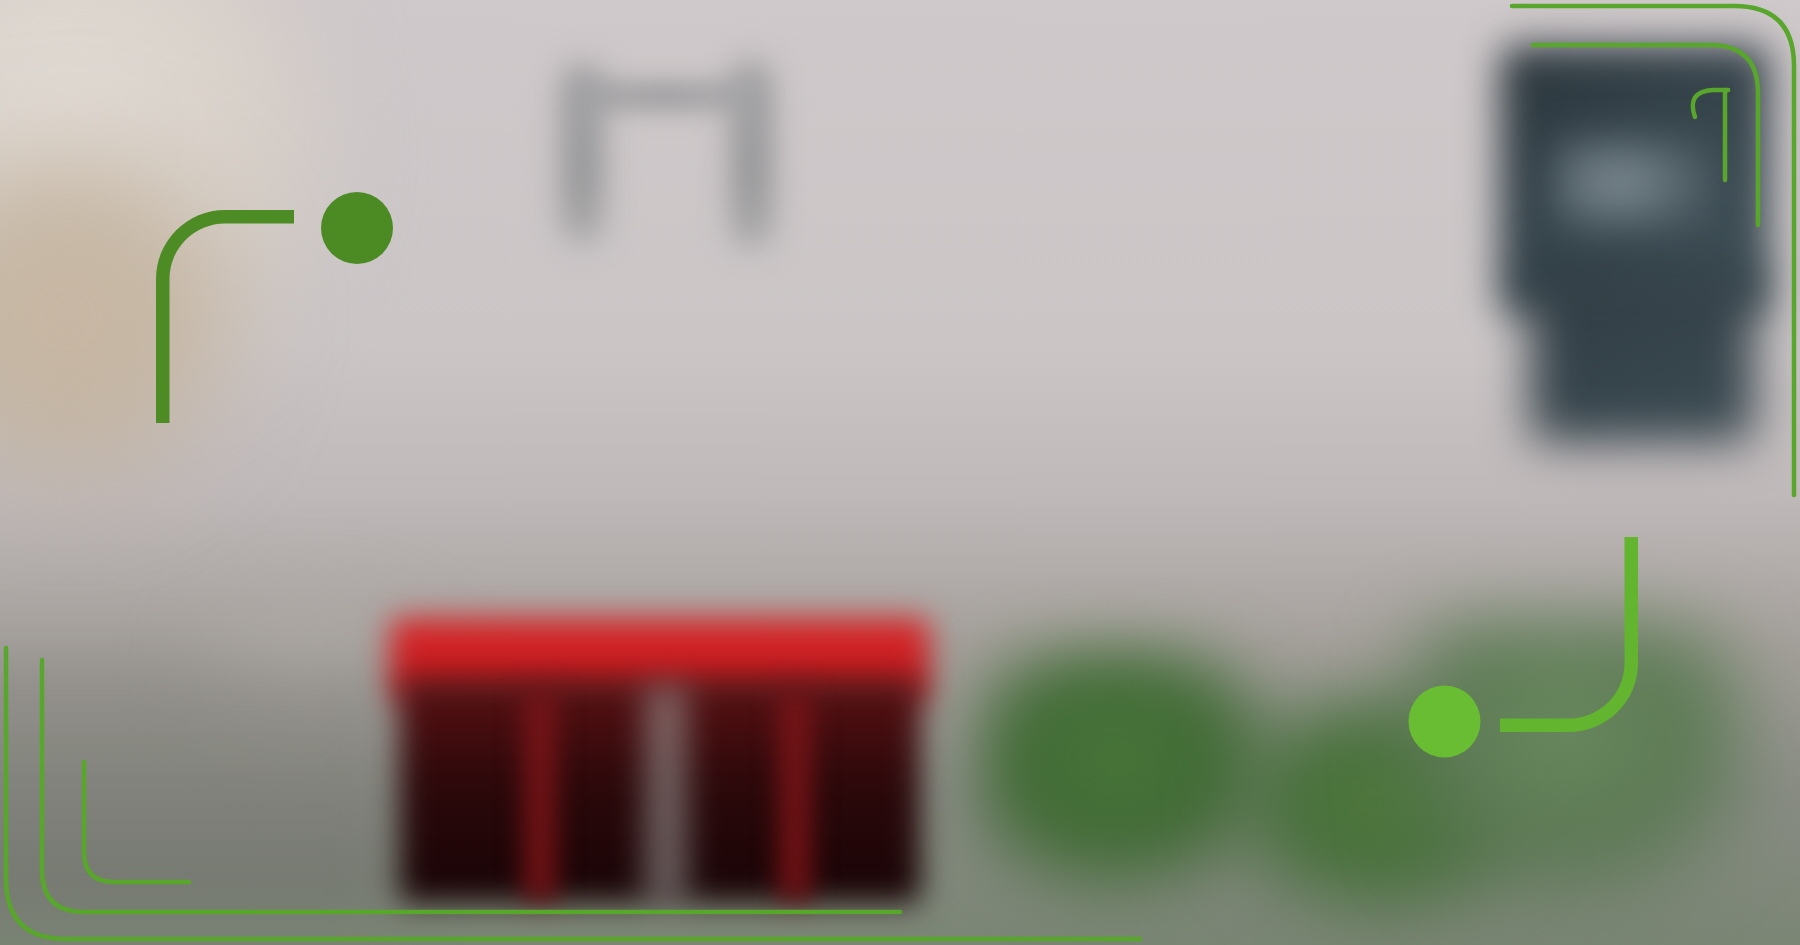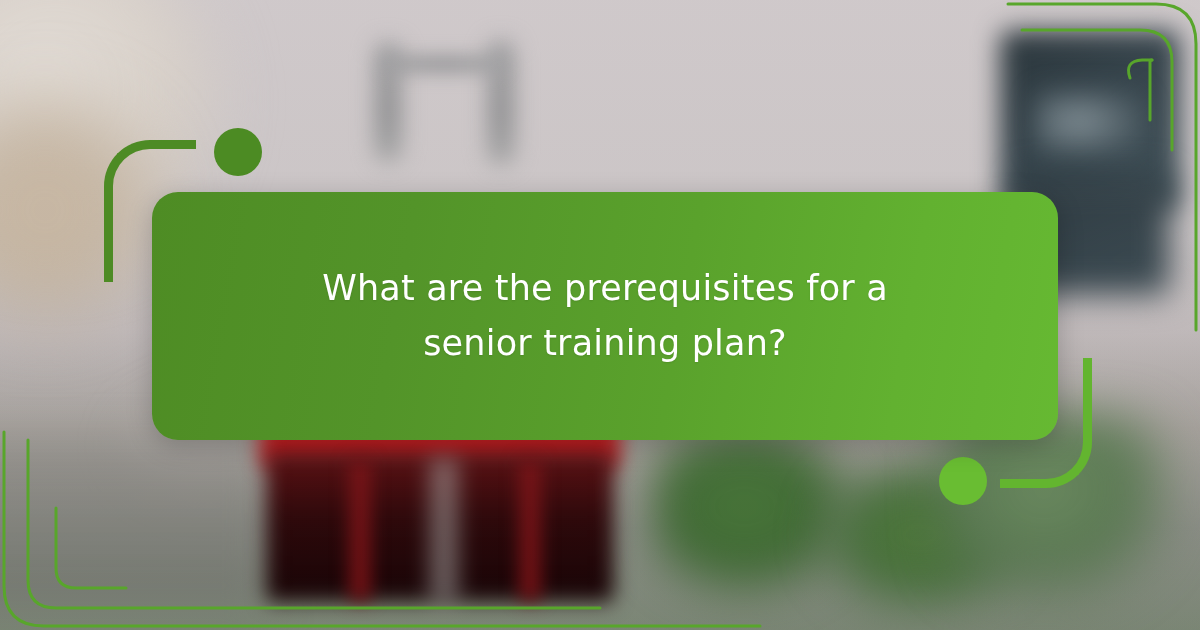--- a/index.html
+++ b/index.html
@@ -228,17 +228,14 @@
       <path d="M 56 508 L 56 568 Q 56 588 76 588 L 126 588"></path>
     </g>
   </svg>
 
   <div class="bracket bracket-tl"></div>
   <div class="bracket bracket-br"></div>
 
   <div class="dot dot-tl"></div>
   <div class="dot dot-br"></div>
 
-  <div class="card">
-    <div class="card-text">What are the prerequisites for a senior training plan?</div>
-  </div>
 
 </div>
 
 </body></html>

